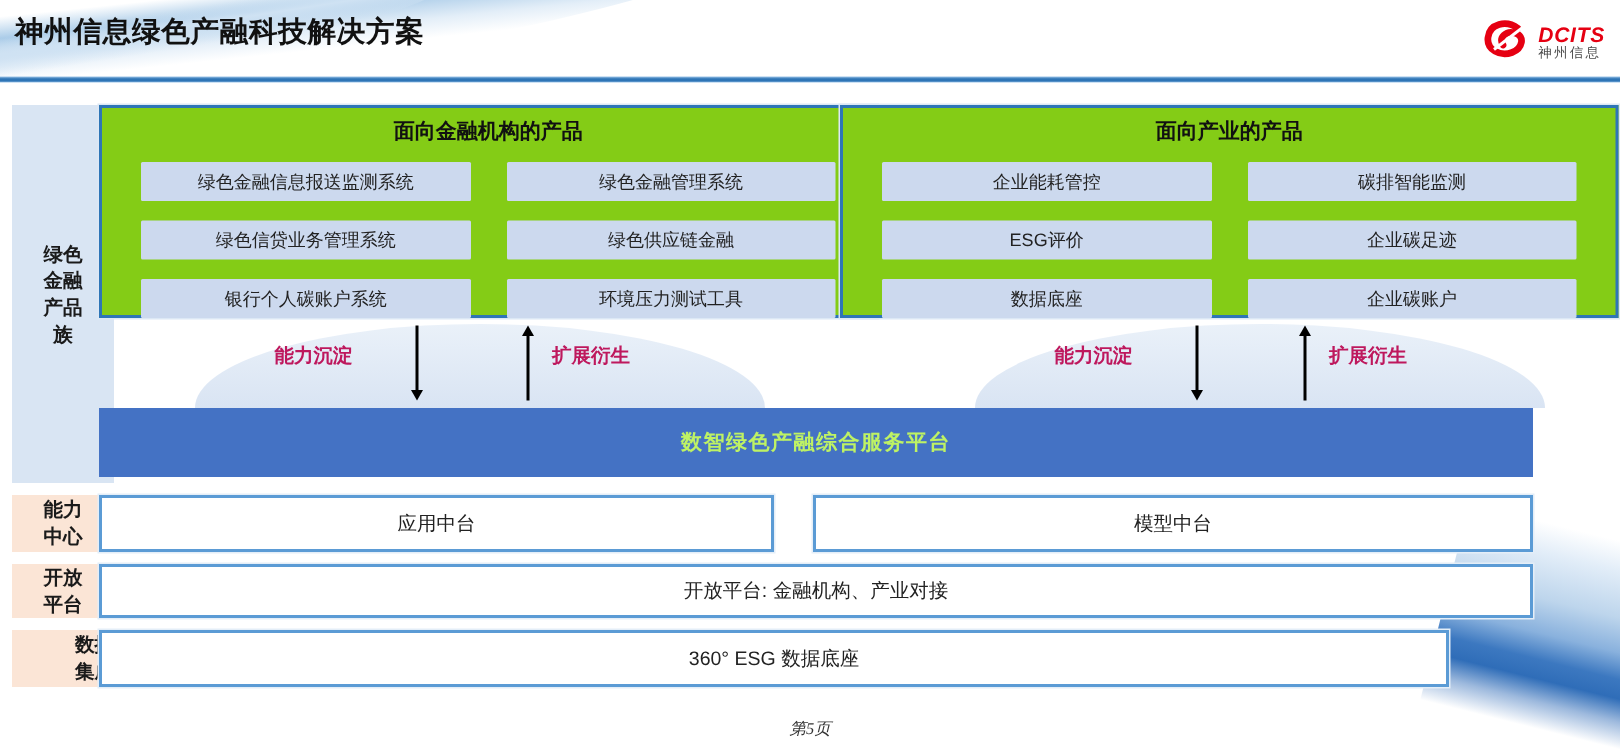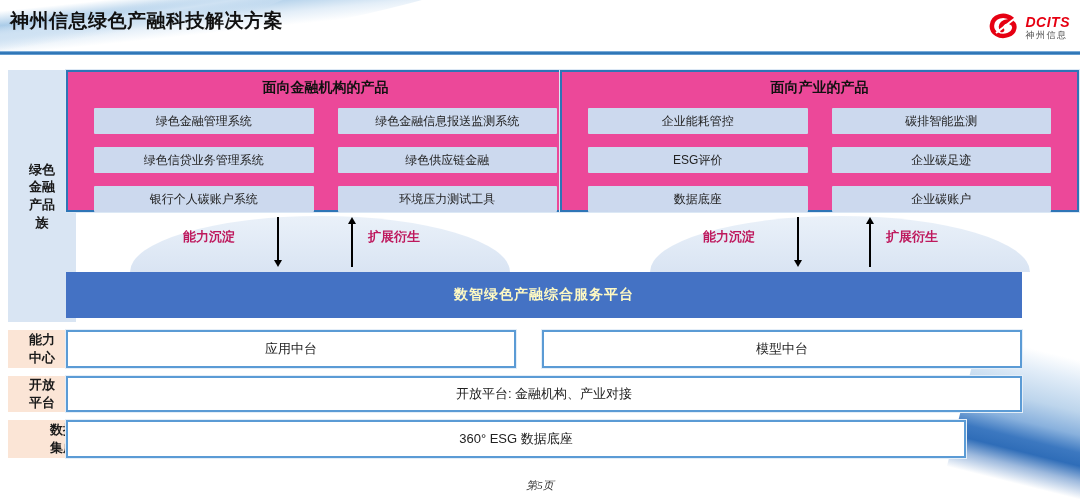--- a/index.html
+++ b/index.html
@@ -31,21 +31,21 @@
     text-align:center; font-weight:bold; font-size:13px; color:#1a1a1a; line-height:1.35; }
   .side-box .vtxt { width:2em; }
   .side-blue { background:#d9e5f3; }
   .side-peach { background:#fbe5d6; }
   .sb-family { top:70px; height:252px; }
   .sb-cap { top:330px; height:38px; }
   .sb-open { top:376px; height:36px; }
   .sb-data { top:420px; height:38px;justify-content:flex-end; }
 
   
-  .product-box { position:absolute; top:70px; width:519px; height:142px; background:#ec4899;
+  .product-box { position:absolute; top:70px; width:519px; height:142px; background:#84cc16;
     border:2px solid #2e75b6; box-shadow:0 0 0 1px #dce8f5; }
   .pb-left { left:66px; }
   .pb-right { left:560px; }
   .pb-title { text-align:center; font-size:14px; font-weight:bold; color:#111; margin-top:7px; }
   .chip-grid { display:grid; grid-template-columns:1fr 1fr; gap:13px 24px; padding:11px 26px 0 26px; }
   .chip { height:26px; background:#ccd9ee; display:flex; align-items:center; justify-content:center;
     font-size:12px; color:#222; border-radius:1px; }
 
   
   .dome { position:absolute; top:216px; width:380px; height:56px;
@@ -58,21 +58,21 @@
   .arrow-label { position:absolute; top:228px; font-size:13px; font-weight:bold; color:#be185d; }
   .v-arrow { position:absolute; top:217px; height:50px; width:8px; }
   .v-arrow .shaft { position:absolute; left:3px; top:0; bottom:7px; width:2px; background:#000; }
   .v-arrow.up .shaft { top:7px; bottom:0; }
   .v-arrow .head { position:absolute; left:0; width:0; height:0; border-left:4px solid transparent; border-right:4px solid transparent; }
   .v-arrow.down .head { bottom:0; border-top:7px solid #000; }
   .v-arrow.up .head { top:0; border-bottom:7px solid #000; }
 
   
   .banner { position:absolute; left:66px; top:272px; width:956px; height:46px; background:#4472c4;
-    display:flex; align-items:center; justify-content:center; color:#fef9c3; font-size:14px; font-weight:bold;
+    display:flex; align-items:center; justify-content:center; color:#bef264; font-size:14px; font-weight:bold;
     letter-spacing:1px; }
 
   
   .row-box { position:absolute; background:#fff; border:2px solid #5b9bd5; box-shadow:0 0 0 1px #e4eef8;
     display:flex; align-items:center; justify-content:center; font-size:13px; color:#222; }
   .rb-app { left:66px; top:330px; width:450px; height:38px; }
   .rb-model { left:542px; top:330px; width:480px; height:38px; }
   .rb-open { left:66px; top:376px; width:956px; height:36px; }
   .rb-data { left:66px; top:420px; width:900px; height:38px; }
 
@@ -116,22 +116,22 @@
   <div class="side-box side-peach sb-data">
     <span class="vtxt">数据集成</span>
   </div>
 
   <div class="dome dome-left"></div>
   <div class="dome dome-right"></div>
 
   <div class="product-box pb-left">
     <div class="pb-title">面向金融机构的产品</div>
     <div class="chip-grid">
+      <div class="chip">绿色金融信息报送监测系统</div>
       <div class="chip">绿色金融管理系统</div>
-      <div class="chip">绿色金融信息报送监测系统</div>
       <div class="chip">绿色信贷业务管理系统</div>
       <div class="chip">绿色供应链金融</div>
       <div class="chip">银行个人碳账户系统</div>
       <div class="chip">环境压力测试工具</div>
     </div>
   </div>
 
   <div class="product-box pb-right">
     <div class="pb-title">面向产业的产品</div>
     <div class="chip-grid">

